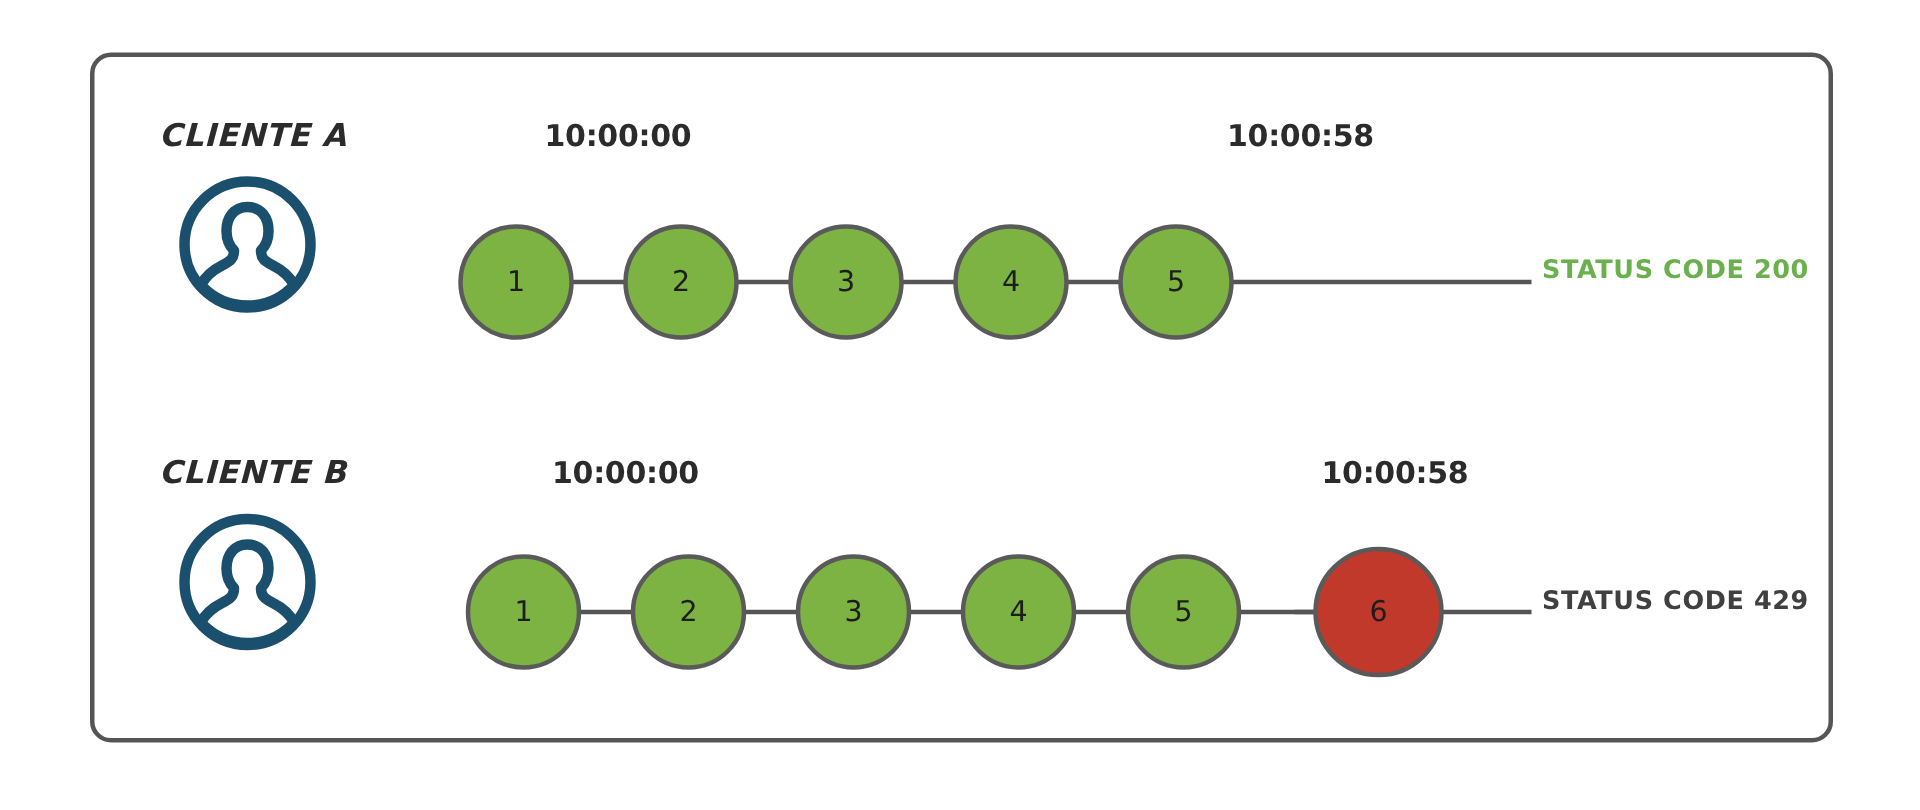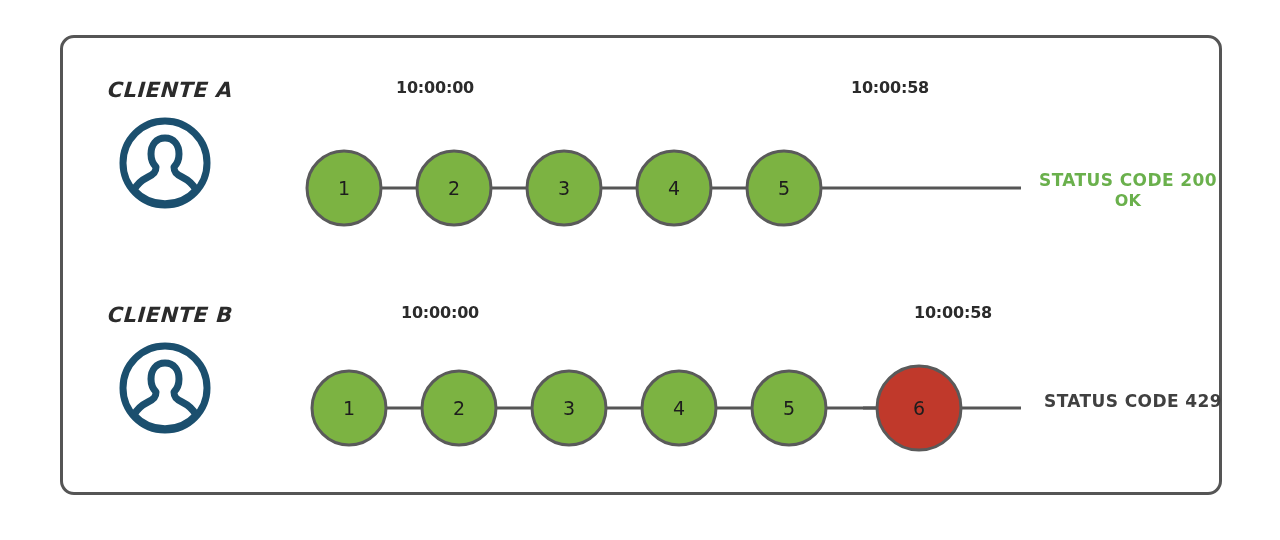--- a/index.html
+++ b/index.html
@@ -60,26 +60,25 @@
     width: 94px;
     height: 94px;
   }
   .client-avatar svg { display: block; }
 
   
   .timestamp {
     position: absolute;
     top: 0px;
     font-family: "DejaVu Sans", sans-serif;
-    font-size: 16px;
+    font-size: 20px;
     font-weight: 700;
     color: #2b2b2b;
     white-space: nowrap;
     letter-spacing: -0.2px;
-    margin-left: 33px;
   }
 
   
   .chain {
     position: absolute;
     left: 0;
     top: 0;
     width: 100%;
     height: 160px;
   }
@@ -89,21 +88,20 @@
     font-family: "DejaVu Sans", sans-serif;
     font-size: 19px;
     fill: #1d1d1d;
     text-anchor: middle;
     dominant-baseline: central;
   }
 
   
   .status-block {
     position: absolute;
-    text-align: center;
     white-space: nowrap;
     font-family: "DejaVu Sans", sans-serif;
   }
   .status-line-1 {
     font-size: 17px;
     font-weight: 700;
     letter-spacing: 0.4px;
     line-height: 1.25;
   }
   .status-line-2 {
@@ -170,21 +168,20 @@
         </g>
         <g>
           <circle cx="721" cy="110" r="37" fill="#7CB342" stroke="#5a5a5a" stroke-width="3"></circle>
           <text class="node-number" x="721" y="110">5</text>
         </g>
       </svg>
     </div>
 
     <div class="status-block status-ok" style="left:965px; top:92px; width:200px;">
       <div class="status-line-1">STATUS CODE 200</div>
-      <div class="status-line-2">OK</div>
     </div>
   </div>
 
   <div class="client-row" id="row-client-b">
 
     <div class="client-label">CLIENTE B</div>
 
     <div class="client-avatar">
       <svg width="94" height="94" viewBox="0 0 94 94">
         <circle cx="47" cy="47" r="42" fill="none" stroke="#1B4F6E" stroke-width="7"></circle>

